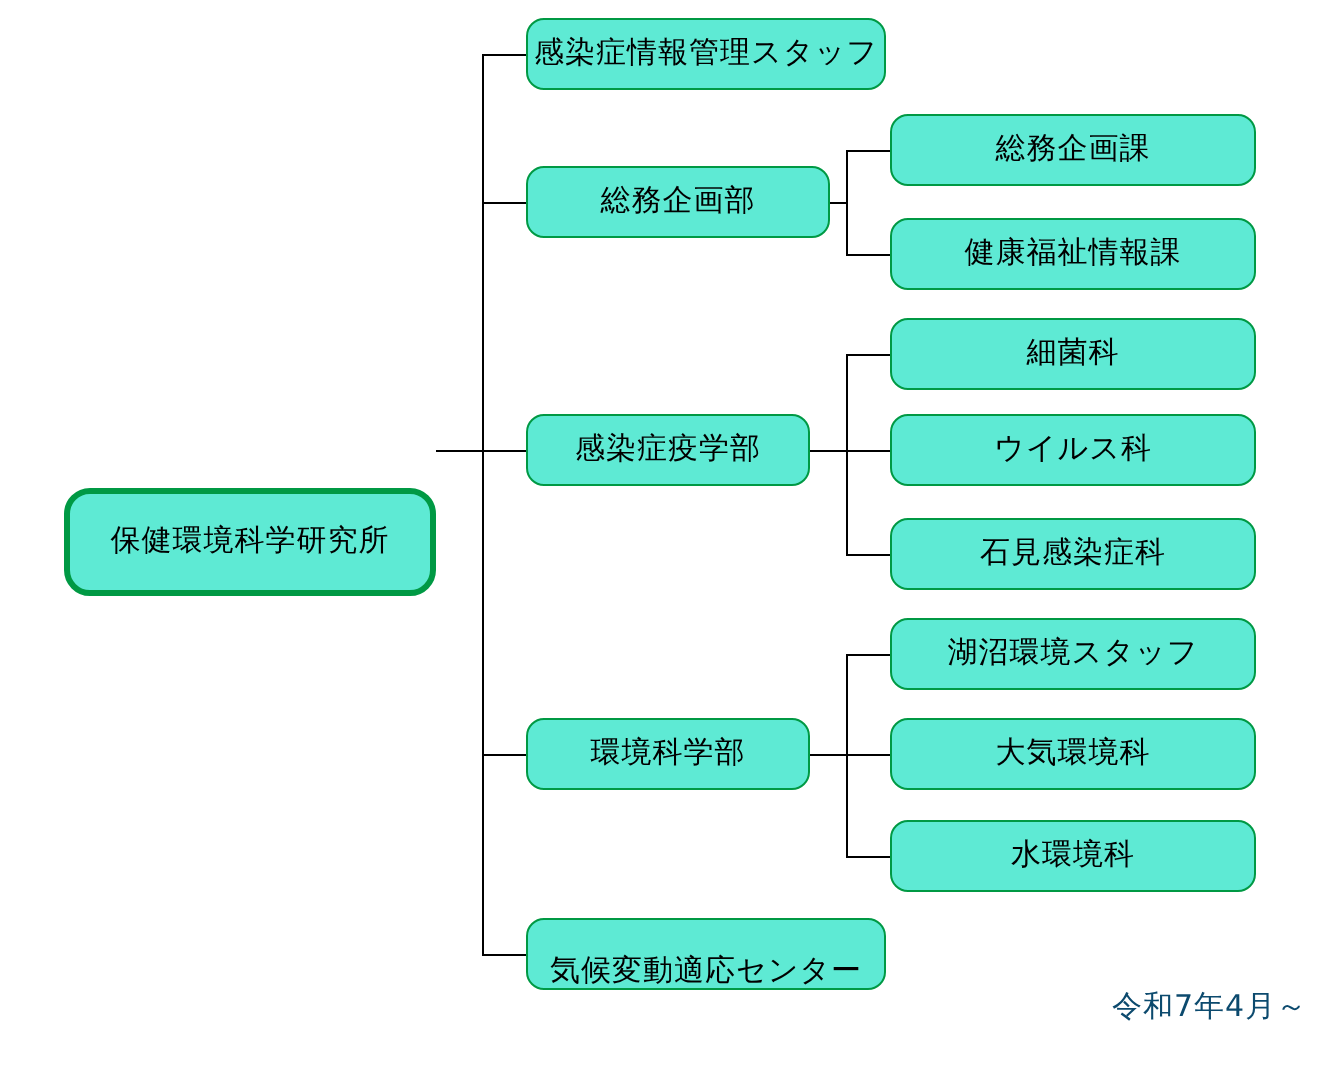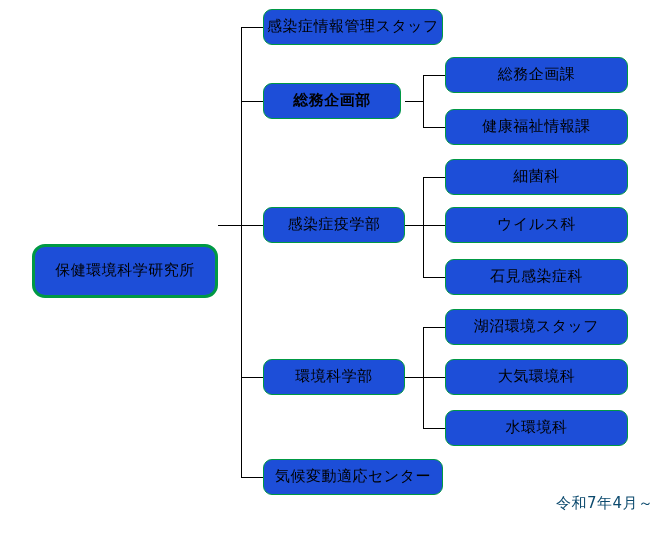--- a/index.html
+++ b/index.html
@@ -25,21 +25,21 @@
     position: absolute;
     background: #000000;
   }
   .conn-h { height: 1px; }
   .conn-v { width: 1px; }
 
   
   .node {
     position: absolute;
     box-sizing: border-box;
-    background: #1d4ed8;
+    background: #5eead4;
     border: 1px solid #009944;
     border-radius: 9px;
     display: flex;
     align-items: center;
     justify-content: center;
     text-align: center;
     line-height: 1.15;
     white-space: nowrap;
   }
   .node-label {
@@ -98,33 +98,33 @@
   <div class="conn conn-h" style="left:423px; top:428px; width:22px;"></div>
 
   <div class="node node-root" style="left:32px; top:199px; width:186px; height:54px;">
     <span class="node-label">保健環境科学研究所</span>
   </div>
 
   <div class="node node-l2" style="left:263px; top:9px; width:180px; height:36px;">
     <span class="node-label">感染症情報管理スタッフ</span>
   </div>
 
-  <div class="node node-l2" style="left:263px; top:83px; width:138px; height:36px;font-weight:bold;">
+  <div class="node node-l2" style="left:263px; top:83px; width:152px; height:36px;">
     <span class="node-label">総務企画部</span>
   </div>
 
   <div class="node node-l2" style="left:263px; top:207px; width:142px; height:36px;">
     <span class="node-label">感染症疫学部</span>
   </div>
 
   <div class="node node-l2" style="left:263px; top:359px; width:142px; height:36px;">
     <span class="node-label">環境科学部</span>
   </div>
 
-  <div class="node node-l2" style="left:263px; top:459px; width:180px; height:36px;">
+  <div class="node node-l2" style="left:263px; top:459px; width:180px; height:36px;align-items:flex-end;">
     <span class="node-label">気候変動適応センター</span>
   </div>
 
   <div class="node node-l3" style="left:445px; top:57px; width:183px; height:36px;">
     <span class="node-label">総務企画課</span>
   </div>
 
   <div class="node node-l3" style="left:445px; top:109px; width:183px; height:36px;">
     <span class="node-label">健康福祉情報課</span>
   </div>

